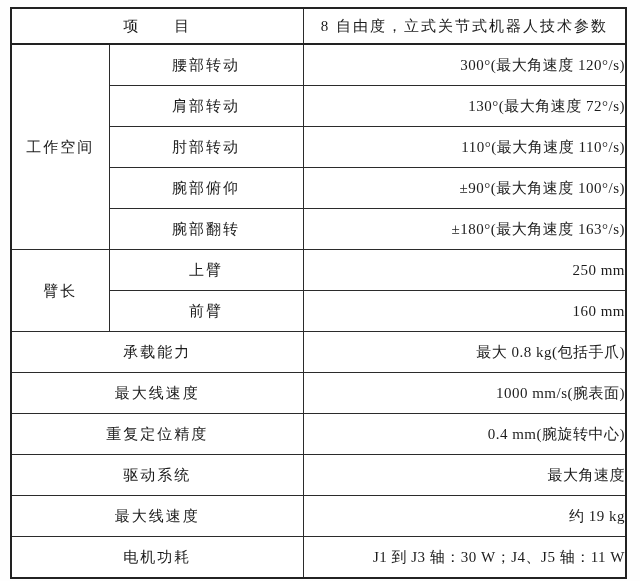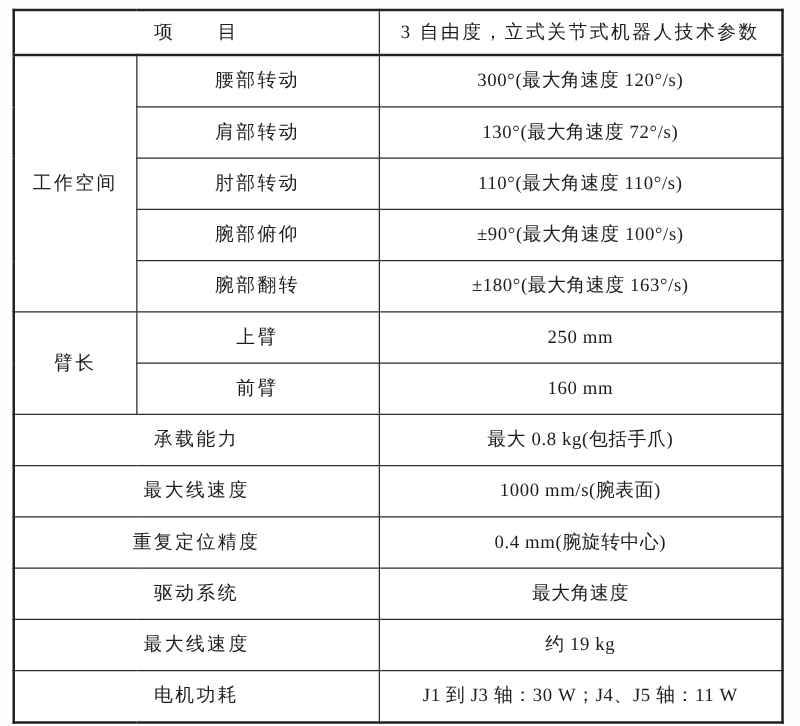--- a/index.html
+++ b/index.html
@@ -38,21 +38,21 @@
   }
   tr.header-row td {
     height: 34px;
     border-bottom: 2px solid #222222;
   }
   td.col-item-merged, td.col-group, td.col-sub {
     text-align: center;
     letter-spacing: 2px;
   }
   td.col-value {
-    text-align: center;
+    text-align: right;
     padding-left: 11px;
     letter-spacing: 0.5px;
   }
   tr.data-row td { height: 40px; margin-top: 31px; }
   .w-group  { width: 98px;  }
   .w-sub    { width: 194px; }
   .w-value  { width: 323px; }
   .watermark {
     position: absolute;
     right: 10px;
@@ -73,21 +73,21 @@
   <table class="spec">
     <colgroup>
       <col class="w-group">
       <col class="w-sub">
       <col class="w-value">
     </colgroup>
     <tbody>
 
       <tr class="header-row">
         <td class="col-item-merged" colspan="2">项　　目</td>
-        <td class="col-item-merged">3 自由度，立式关节式机器人技术参数</td>
+        <td class="col-item-merged">8 自由度，立式关节式机器人技术参数</td>
       </tr>
 
       <tr class="data-row">
         <td class="col-group" rowspan="5">工作空间</td>
         <td class="col-sub">腰部转动</td>
         <td class="col-value">300°(最大角速度 120°/s)</td>
       </tr>
       <tr class="data-row">
         <td class="col-sub">肩部转动</td>
         <td class="col-value">130°(最大角速度 72°/s)</td>

